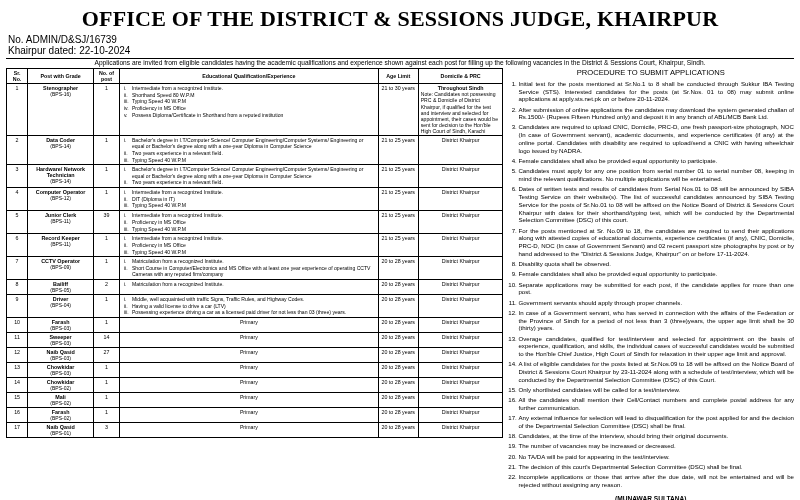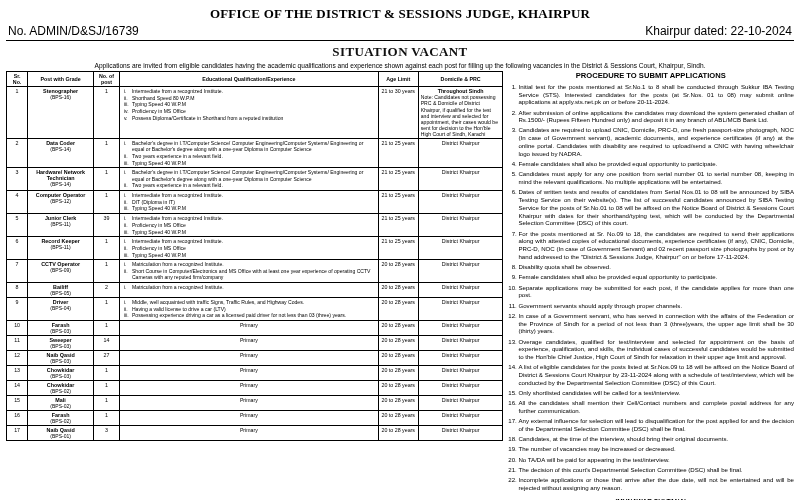--- a/index.html
+++ b/index.html
@@ -1,19 +1,19 @@
 <!DOCTYPE html>
 <html><head>
 <meta charset="utf-8">
 <style>
   html,body{margin:0;padding:0;background:#ffffff;}
   body{width:800px;height:500px;overflow:hidden;font-family:"Liberation Sans",sans-serif;color:#000;}
   .page{width:800px;height:500px;position:relative;background:#fff;padding:0;box-sizing:border-box;}
-  .org-title{text-align:center;font-weight:bold;font-size:13px;letter-spacing:.2px;margin:6px 0 2px;font-family:"Liberation Serif",serif;}
-  .meta-row{display:flex;justify-content:space-between;font-size:12px;padding:0 8px;margin-top:1px;}
+  .org-title{text-align:center;font-weight:bold;font-size:22px;letter-spacing:.2px;margin:6px 0 2px;font-family:"Liberation Serif",serif;}
+  .meta-row{display:flex;justify-content:space-between;font-size:10px;padding:0 8px;margin-top:1px;flex-direction:column;}
   .rule{height:1px;background:#000;margin:2px 6px 0;}
   .banner{text-align:center;font-weight:bold;font-size:13px;color:#111;margin:3px 0 2px;letter-spacing:.4px;font-family:"Liberation Serif",serif;}
   .intro{font-size:6.6px;text-align:center;padding:0 10px;margin-bottom:2px;}
   .cols{display:flex;gap:4px;padding:0 6px;box-sizing:border-box;}
   .left{width:500px;}
   .right{width:288px;font-size:6.1px;line-height:1.28;}
   table.jobs{border-collapse:collapse;width:100%;font-size:5.3px;table-layout:fixed;}
   table.jobs th,table.jobs td{border:1px solid #000;padding:1px 2px;vertical-align:top;}
   table.jobs th{font-weight:bold;text-align:center;font-size:5.3px;vertical-align:middle;}
   td.c{text-align:center;vertical-align:middle;}
@@ -24,40 +24,39 @@
   ul.q{margin:0;padding-left:6px;list-style:none;}
   ul.q li{margin:0 0 0.5px 0;padding-left:4px;position:relative;font-size:5.1px;line-height:1.22;}
   ul.q li:before{content:"i.";position:absolute;left:-4px;}
   ul.q li:nth-child(2):before{content:"ii.";}
   ul.q li:nth-child(3):before{content:"iii.";}
   ul.q li:nth-child(4):before{content:"iv.";}
   ul.q li:nth-child(5):before{content:"v.";}
   .plain{font-size:5.2px;text-align:center;}
   .thr{font-size:5.1px;line-height:1.2;}
   .thr b{display:block;text-align:center;font-size:5.3px;}
-  .proc-title{text-align:center;font-weight:bold;font-size:7.6px;margin-bottom:2px;}
+  .proc-title{text-align:center;font-weight:normal;font-size:7.6px;margin-bottom:2px;}
   ol.proc{margin:0;padding-left:11px;}
   ol.proc li{margin-bottom:2.4px;text-align:justify;}
   .sig{text-align:center;margin-top:6px;font-size:6.4px;font-weight:bold;line-height:1.35;}
   .sig .nm{font-size:6.6px;}
 </style>
 </head>
 <body>
 
 <div class="page">
 
   <div class="org-title">OFFICE OF THE DISTRICT &amp; SESSIONS JUDGE, KHAIRPUR</div>
 
   <div class="meta-row">
     <span>No. ADMIN/D&amp;SJ/16739</span>
     <span>Khairpur dated: 22-10-2024</span>
   </div>
   <div class="rule"></div>
 
-  <div class="banner">SITUATION VACANT</div>
   <div class="intro">Applications are invited from eligible candidates having the academic qualifications and experience shown against each post for filling up the following vacancies in the District &amp; Sessions Court, Khairpur, Sindh.</div>
 
   <div class="cols">
 
     <div class="left">
       <table class="jobs">
         <colgroup>
           <col style="width:18px">
             <col style="width:56px">
             <col style="width:22px">

